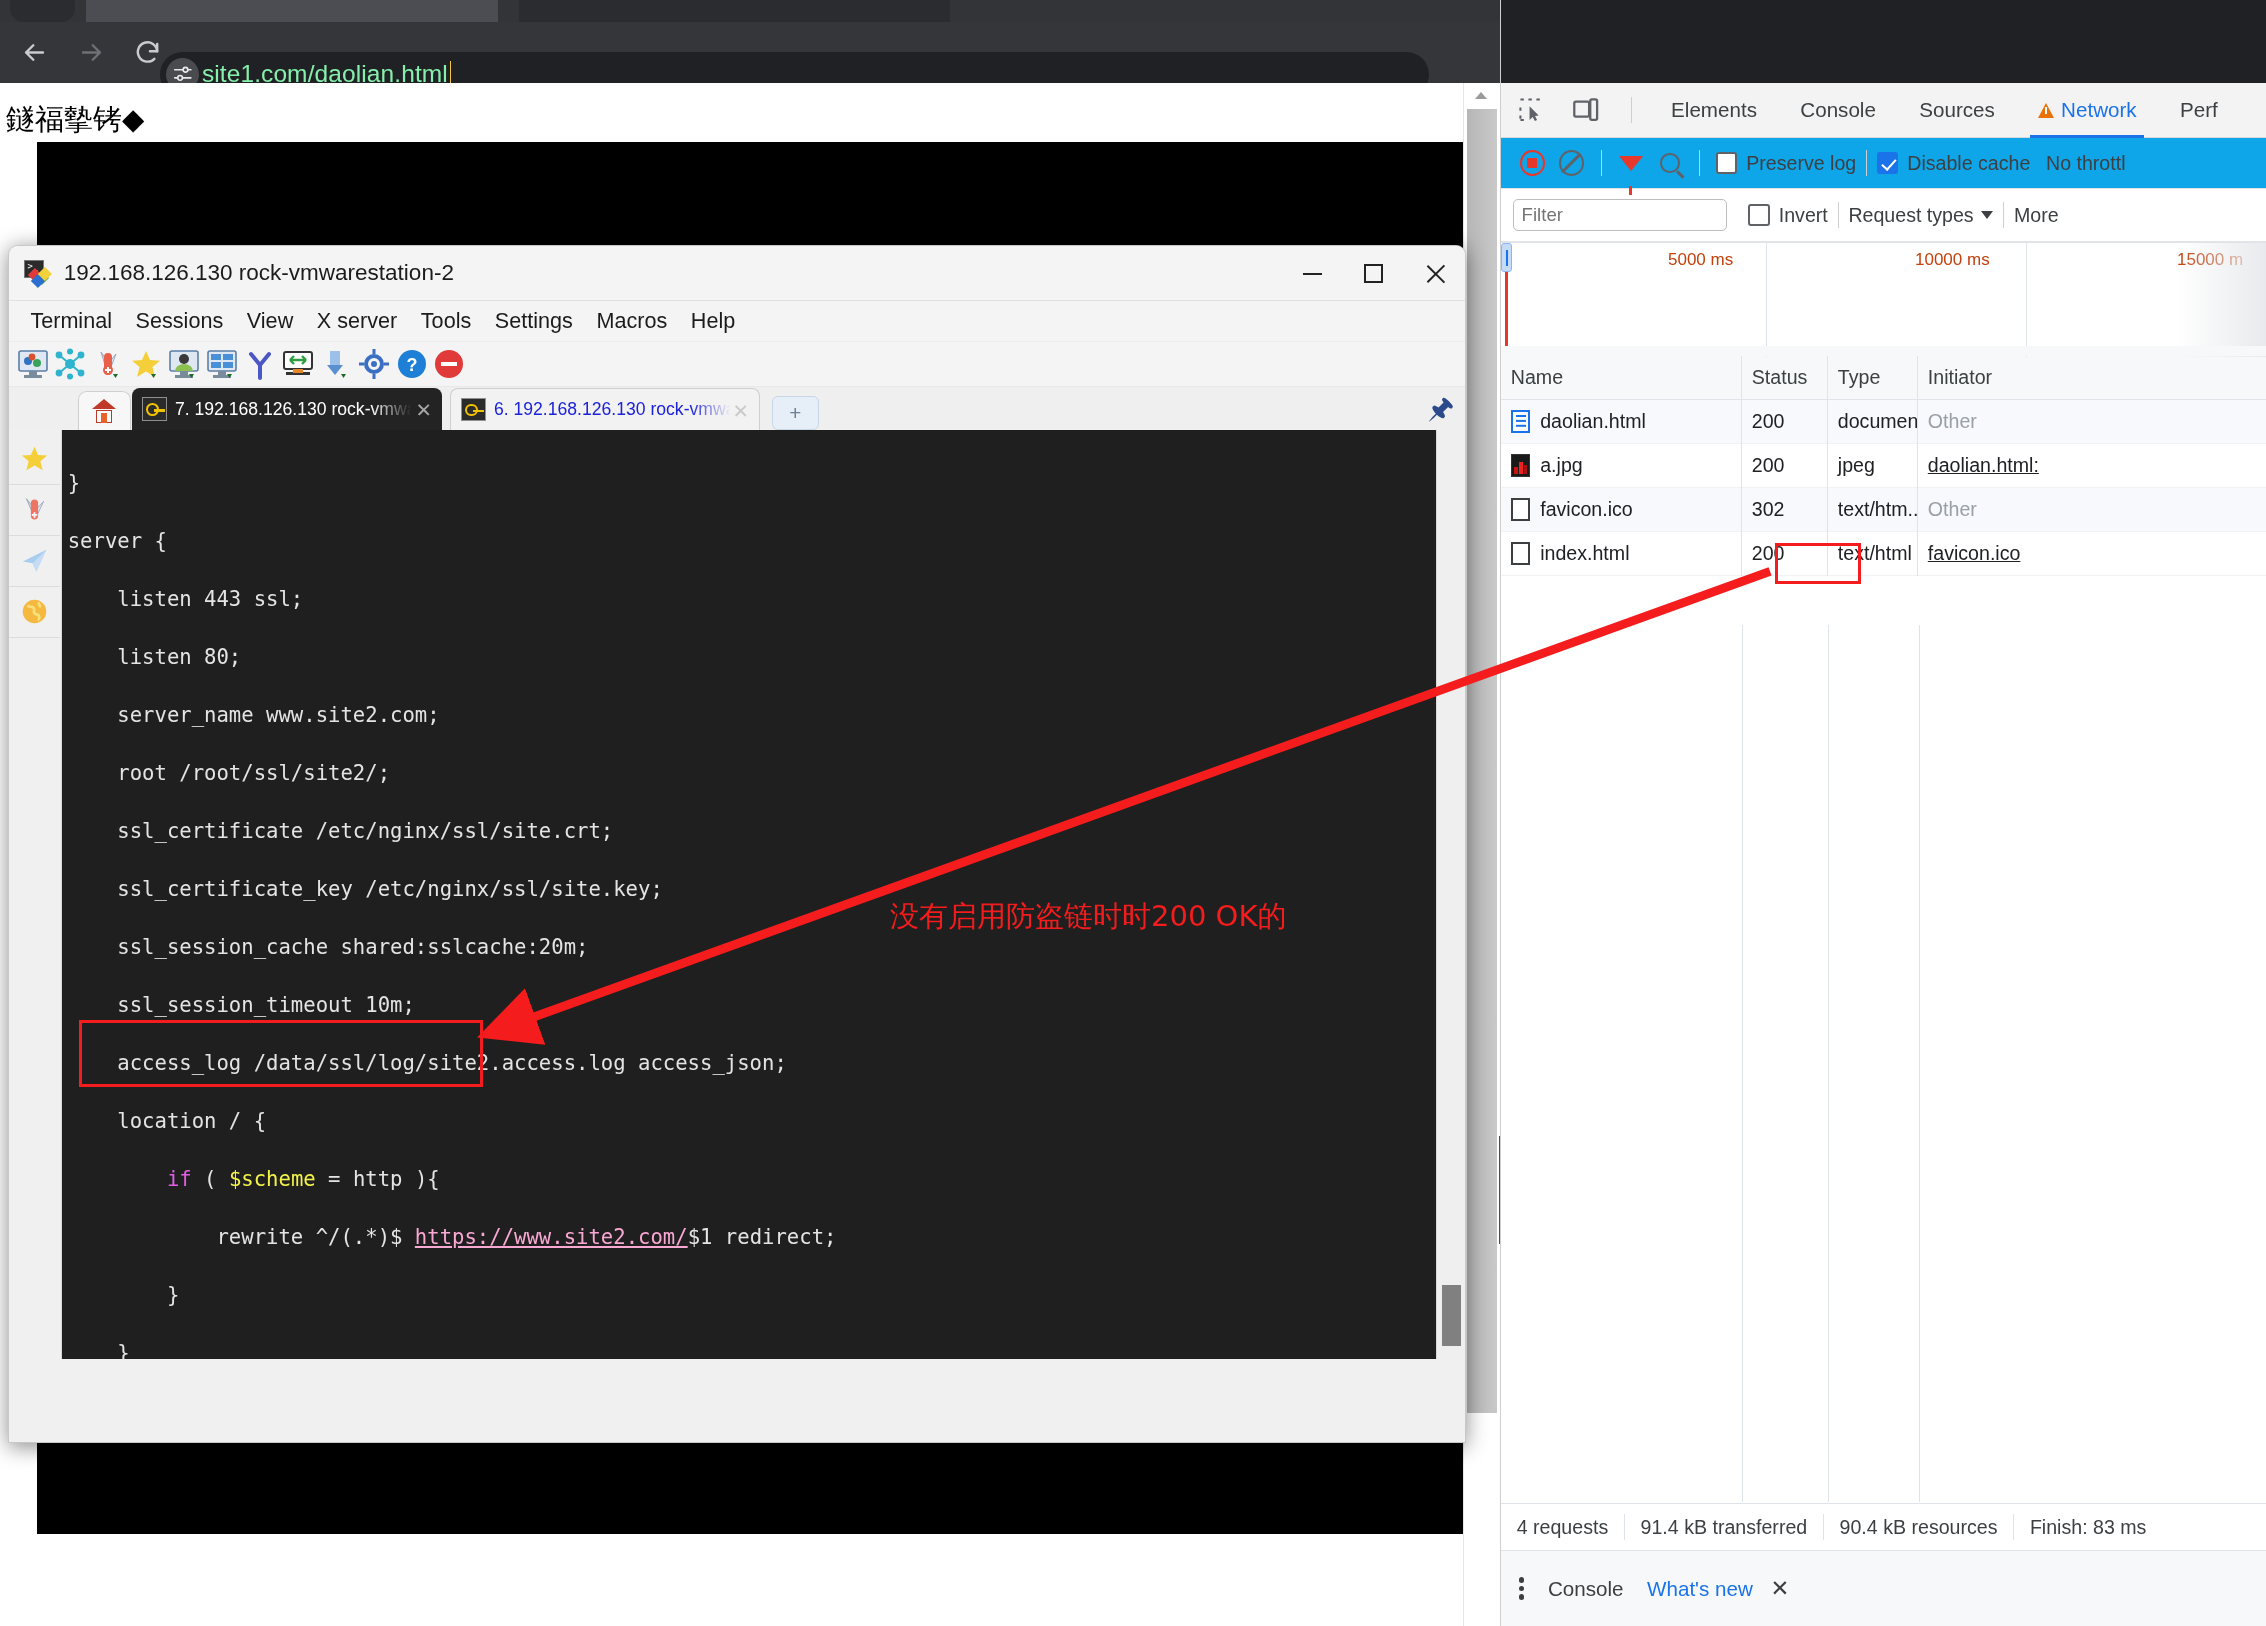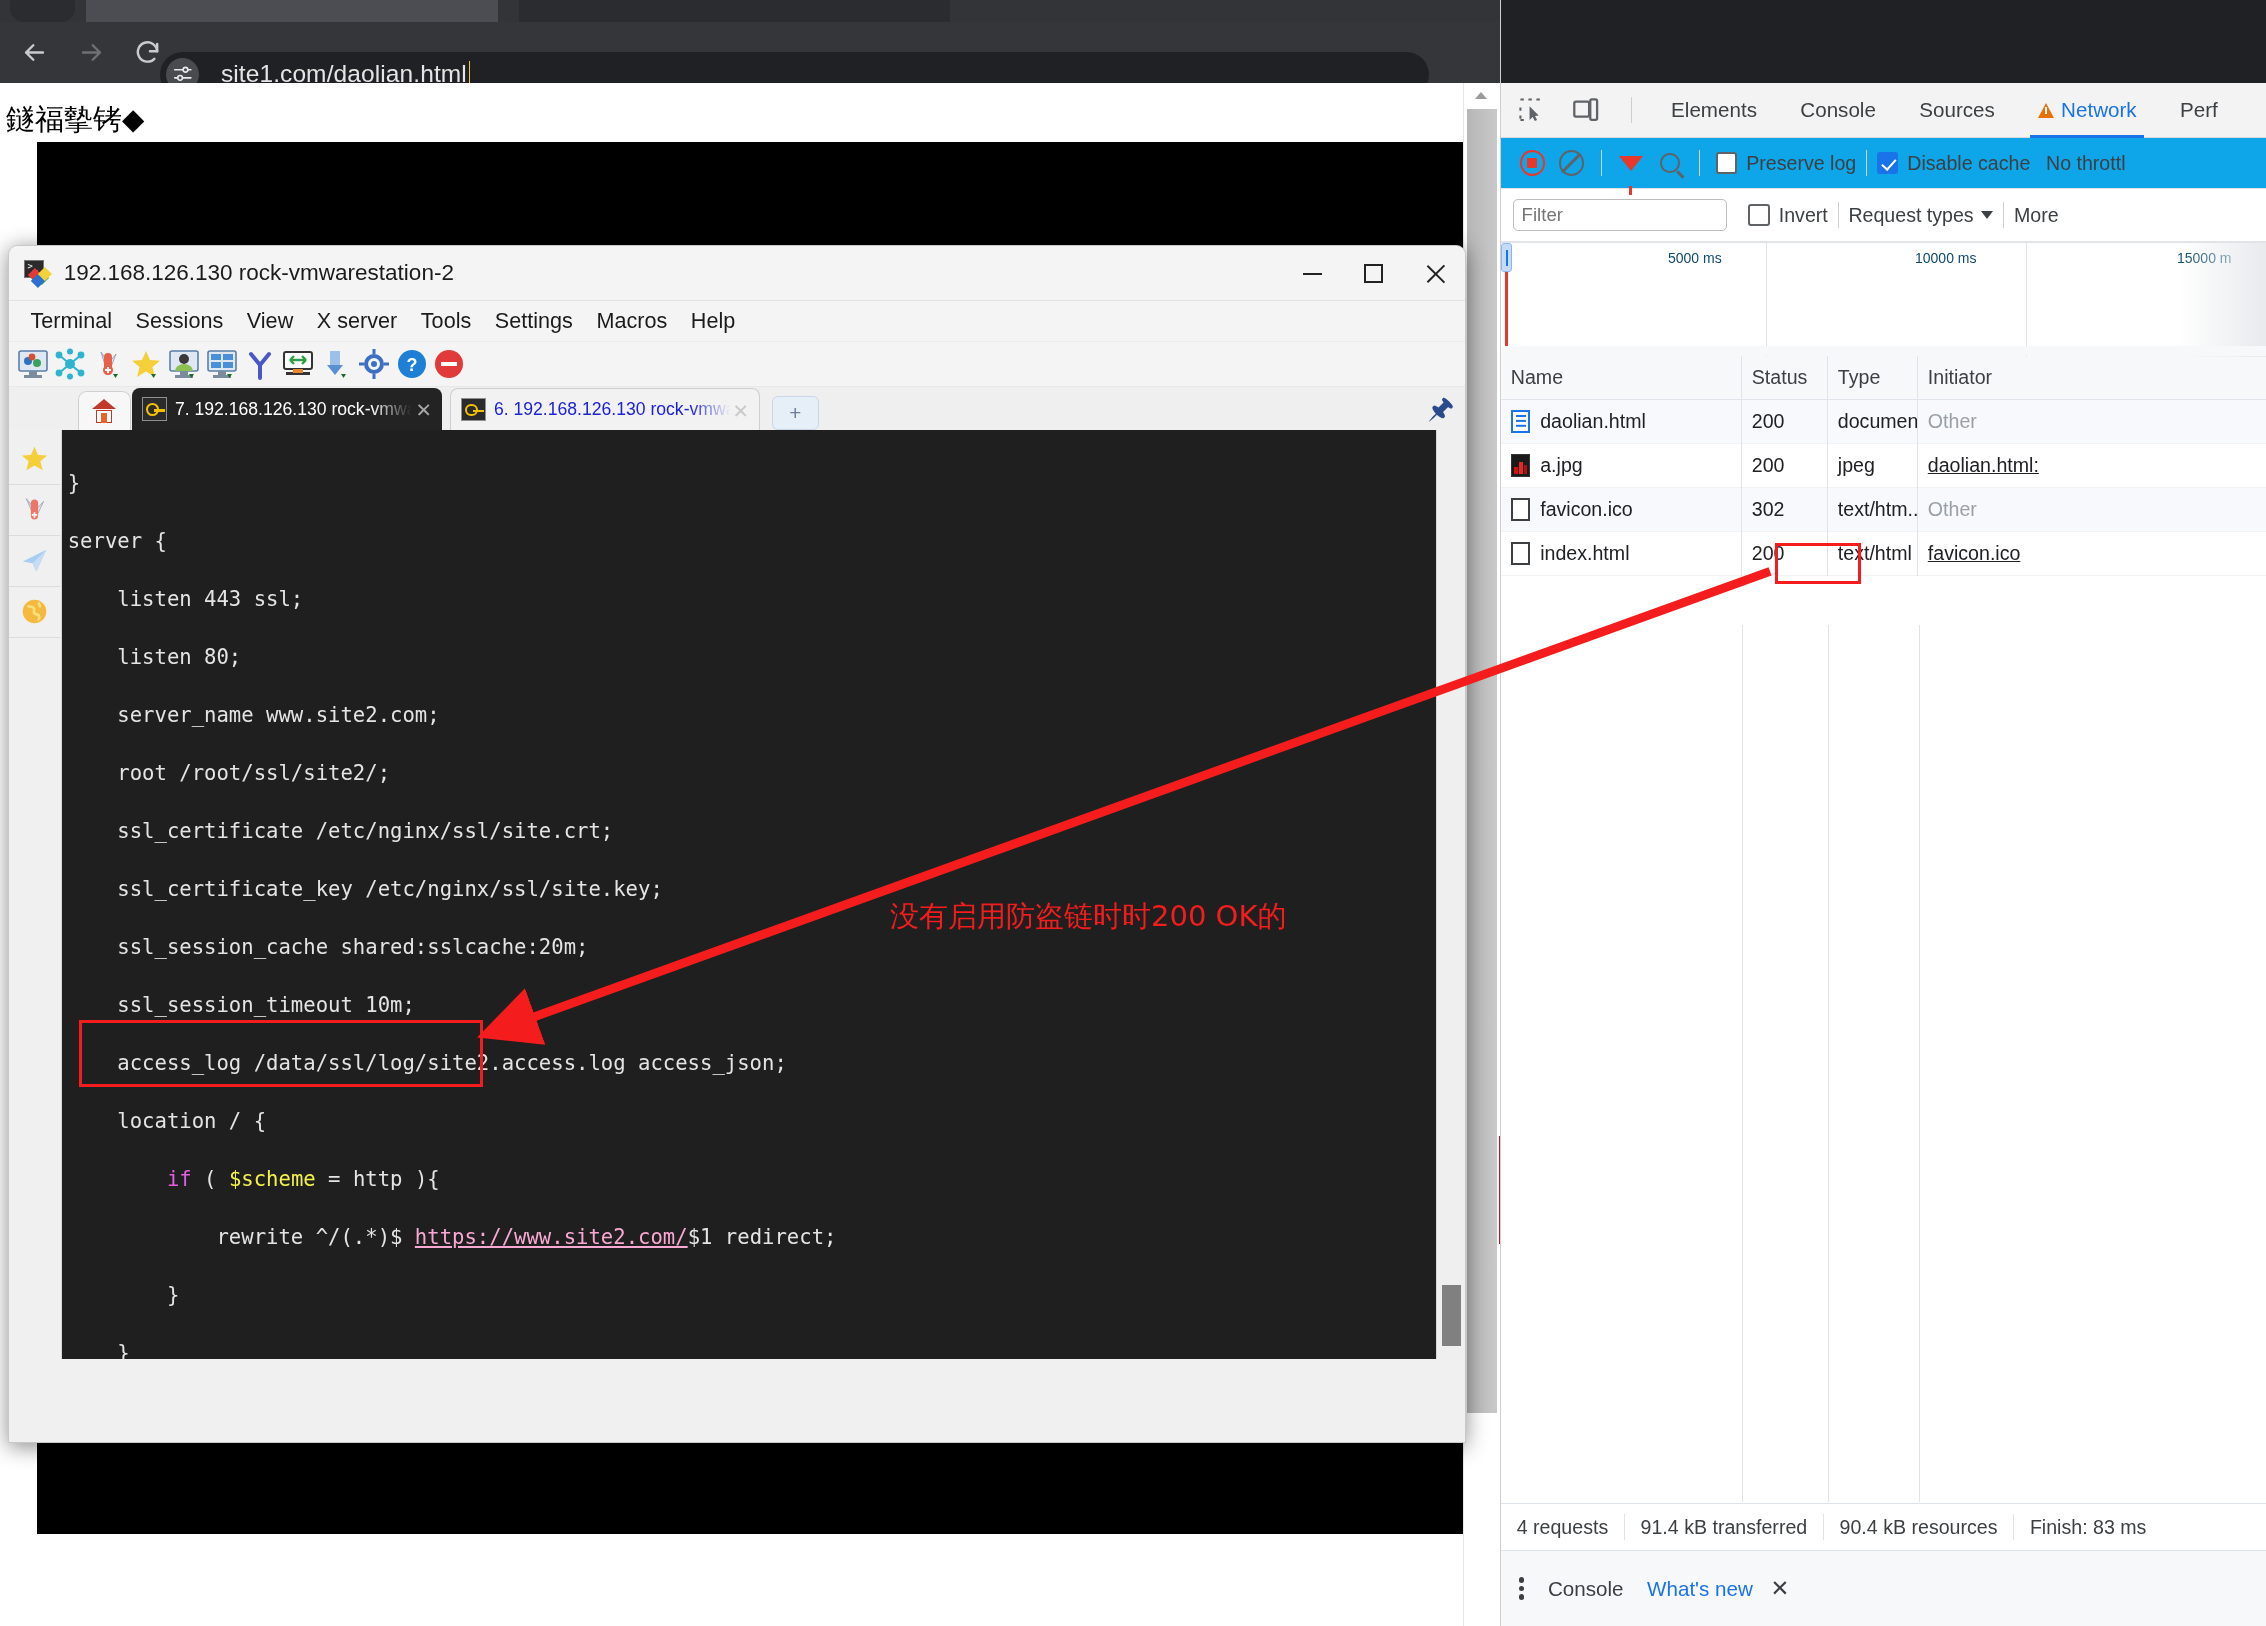--- a/index.html
+++ b/index.html
@@ -48,21 +48,21 @@
     position: absolute; left: 160px; top: 30px;
     width: 1269px; height: 45px; border-radius: 22.5px;
     background: #202124;
     display: flex; align-items: center;
   }
   .url-siteinfo {
     width: 33px; height: 33px; margin-left: 5.9px; border-radius: 50%;
     background: #4a4b4f; display: flex; align-items: center; justify-content: center;
   }
   .url-text {
-    margin-left: 22px; color: #e5e5e5; font-size: 24.5px; letter-spacing: 0.1px;
+    margin-left: 3px; color: #86efac; font-size: 24.5px; letter-spacing: 0.1px;
     white-space: nowrap;
   }
   .url-caret {
     width: 1px; height: 25.5px; background: #f4c542; margin-left: 2px;
   }
 
   
   .page-viewport {
     position: absolute; left: 0; top: 83px; width: 1500px; height: 1543px;
     background: #ffffff; overflow: hidden;
@@ -338,21 +338,21 @@
   }
   .ov-handle {
     position: absolute; left: 0; top: 0; width: 10.8px; height: 29px; background: #c5dbf7;
     border: 1px solid #8ab4f8; border-radius: 2.9px;
   }
   .ov-handle::after {
     content:""; position:absolute; left:3.9px; top:5.9px; width:2px; height:15.7px; background:#1a73e8;
   }
   .ov-redline { position: absolute; left: 3.9px; top: 29px; width: 2.9px; height: 82px; background: #e8372b; }
   .ov-grid { position: absolute; top: 0; width: 1px; height: 114px; background: #dfe3ea; }
-  .ov-tick { position: absolute; top: 6.9px; font-size: 14px; color: #0c4a6e; }
+  .ov-tick { position: absolute; top: 6.9px; font-size: 17px; color: #c2410c; }
   .ov-fade {
     position: absolute; right: 0; top: 0; width: 88px; height: 114px;
     background: linear-gradient(to right, rgba(255,255,255,0), #e8eaed);
   }
   .ov-bottom {
     position: absolute; left: 0; bottom: -1px; width: 100%; height: 9.8px; background: #f6f8fa;
   }
 
   
   .dt-table { background: #fff; }

